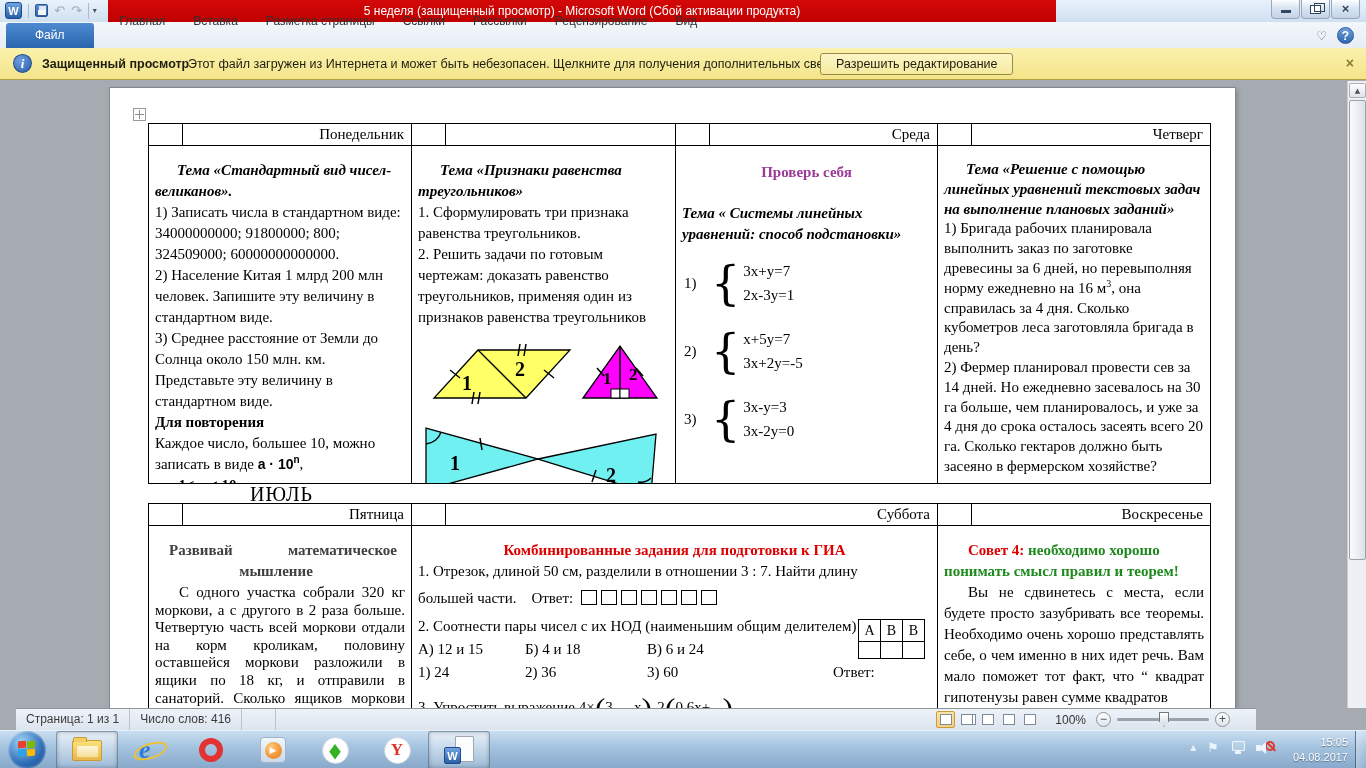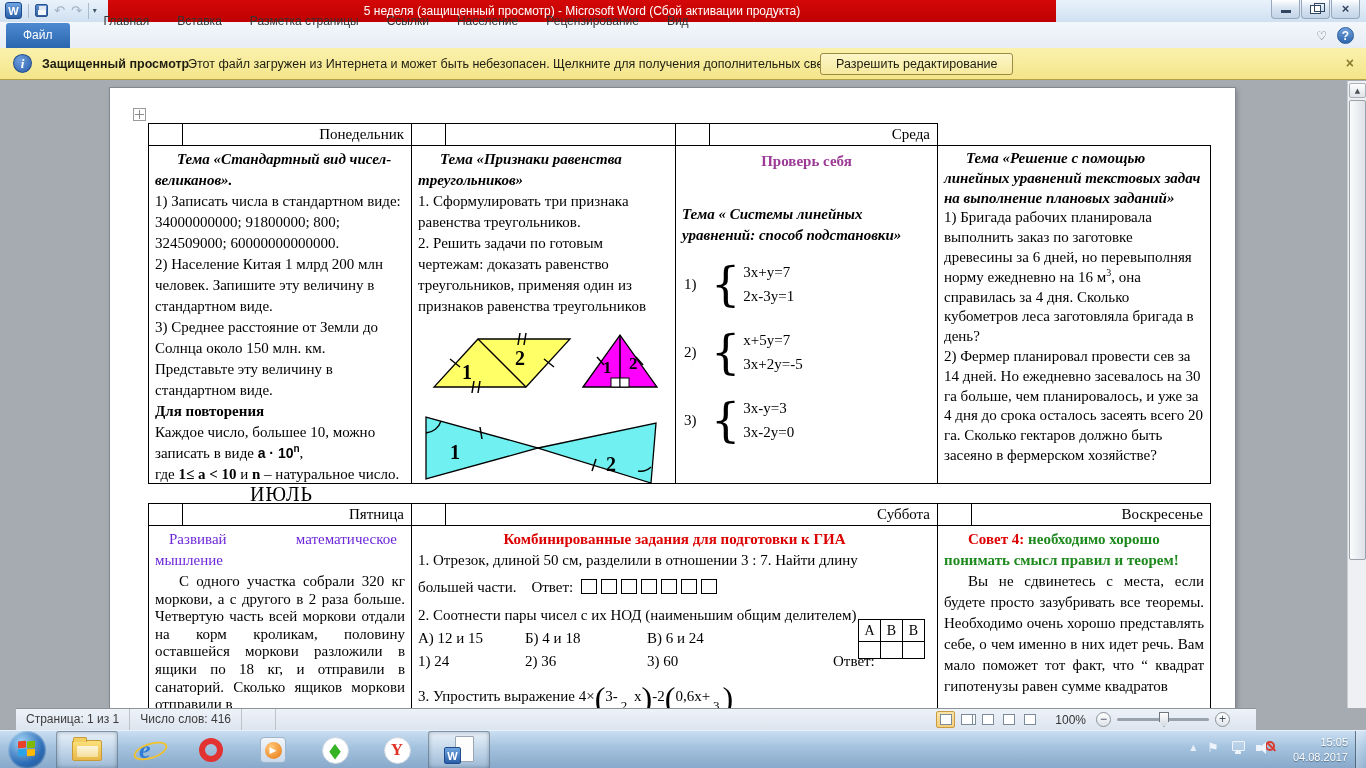--- a/index.html
+++ b/index.html
@@ -22,61 +22,61 @@
   .winbtn{width:29px;height:19px;border:1px solid #98a8ba;border-top:none;background:linear-gradient(#fdfeff,#d8e4f2 45%,#c3d4e8);border-radius:0 0 4px 4px;position:relative;cursor:default}
   .wb-min::before{content:"";position:absolute;left:9px;bottom:5px;width:10px;height:3px;background:#30455e}
   .wb-res::before{content:"";position:absolute;left:8px;top:5px;width:9px;height:7px;border:1.5px solid #30455e;background:#fff}
   .wb-res::after{content:"";position:absolute;left:12px;top:3px;width:9px;height:7px;border:1.5px solid #30455e}
   .wb-close{color:#30455e;font-weight:bold;font-size:13px;text-align:center;line-height:17px}
 
   
   .tabrow{position:absolute;left:0;top:22px;width:1366px;height:26px;background:linear-gradient(#f3f7fb,#e7edf5)}
   .tabs{position:absolute;left:6px;bottom:0;display:flex;align-items:flex-end}
   .tab{font-size:12px;color:#333;padding:5px 14px 20px;cursor:default}
-  .tab-file{background:linear-gradient(#4d8ad0,#2a66ae);color:#fff;border-radius:3px 3px 0 0;padding:5px 17px 6px;margin-right:20px}
+  .tab-file{background:linear-gradient(#4d8ad0,#2a66ae);color:#fff;border-radius:3px 3px 0 0;padding:5px 29px 6px;margin-right:12px}
   .ribright{position:absolute;right:12px;top:5px;display:flex;align-items:center;gap:10px}
   .heart{color:#5a6b7d;font-size:12px}
   .helpbtn{width:17px;height:17px;border-radius:50%;background:linear-gradient(#6fa0dc,#2f66ad);color:#fff;font-weight:bold;font-size:12px;text-align:center;line-height:17px;border:1px solid #2a5a9a}
 
   
   .banner{position:absolute;left:0;top:48px;width:1366px;height:32px;background:linear-gradient(#faf1ad,#f4e58a);border-bottom:1px solid #b3a045}
   .b-icon{position:absolute;left:13px;top:6px;width:19px;height:19px;border-radius:50% 50% 50% 50%/46% 46% 54% 54%;background:radial-gradient(circle at 35% 30%,#6d9ede,#2a5da8);border:1px solid #1f4c8f;color:#fff;font-family:"Liberation Serif",serif;font-style:italic;font-weight:bold;font-size:13px;text-align:center;line-height:18px}
   .b-label{position:absolute;left:42px;top:9px;font-weight:bold;font-size:12.5px;color:#1e1e10}
   .b-msg{position:absolute;left:188px;top:9px;font-size:12.5px;color:#1e1e10}
   .b-btn{position:absolute;left:820px;top:5px;height:22px;padding:0 15px;border:1px solid #9c8b45;border-radius:3px;background:linear-gradient(#fcf6c8,#f6ea9e);font-size:12.5px;color:#1e1e10;line-height:20px;cursor:default}
   .b-close{position:absolute;right:12px;top:7px;color:#8a7a2e;font-weight:bold;font-size:14px;line-height:16px;cursor:default}
 
   
   .workspace{position:absolute;left:0;top:81px;width:1366px;height:627px;background:#a6abb2;overflow:hidden}
   .page{position:absolute;left:110px;top:7px;width:1125px;height:620px;background:#fff;box-shadow:0 0 0 1px #83878e,2px 2px 5px rgba(0,0,0,.25);font-family:"Liberation Serif","DejaVu Serif",serif;color:#000}
   .movehandle{position:absolute;left:23px;top:20px;width:13px;height:13px;border:1px solid #9a9a9a;background:
       linear-gradient(#8a8a8a,#8a8a8a) center/9px 1px no-repeat,
       linear-gradient(#8a8a8a,#8a8a8a) center/1px 9px no-repeat,#fff}
-  .cell{position:absolute;border:1px solid #000;background:#fff;font-size:15px;line-height:21px;padding:3px 6px;overflow:hidden}
+  .cell{position:absolute;border:1px solid #000;background:#fff;font-size:15px;line-height:21px;padding:14px 6px;overflow:hidden}
   .hdrcell{padding:0 4px 0 0}
   .daylabel{display:block;text-align:right;font-size:15px;line-height:21px;padding-right:3px}
   .datebox{position:absolute;left:-1px;top:-1px;width:35px;height:27px;border:1px solid #000;background:#fff}
   .theme{font-weight:bold;font-style:italic;text-indent:22px}
   .theme2{font-weight:bold;font-style:italic}
   .b{font-weight:bold}
   .month{position:absolute;left:140px;top:395px;font-size:20px;letter-spacing:1px}
   .fsans{font-family:"Liberation Sans",sans-serif;font-weight:bold;font-size:14px}
   sup{font-size:10px;vertical-align:super;line-height:0}
 
   
   .checkself{text-align:center;font-weight:bold;color:#9c3a96;margin-top:2px}
   .sys{display:flex;align-items:center;margin:0 0 20px 2px}
   .sysno{width:27px;font-size:15px}
   .brace{font-size:46px;font-weight:400;line-height:46px;transform:scaleY(1.0);font-family:"DejaVu Serif",serif;margin-right:3px}
   .eqs div{line-height:24px;font-size:15px}
 
   
-  .fri-title{color:#6d28d9;font-weight:normal}
+  .fri-title{color:#404040;font-weight:bold}
   .fr1{display:flex;justify-content:space-between;padding:0 8px 0 14px}
-  .fr2{text-align:left;padding-right:8px}
+  .fr2{text-align:center;padding-right:8px}
   .just{text-align:justify}
   .indent{text-indent:24px}
   .advice-red{color:#dd0000;font-weight:bold}
   .advice-green{color:#1e8a1e;font-weight:bold}
 
   
   .sat-title{text-align:center;color:#dd0000;font-weight:bold}
   .abox{display:inline-block;width:16px;height:15px;border:1px solid #000;margin-right:4px;vertical-align:-2px;background:#fff}
   .ansrow{margin-top:6px;white-space:nowrap}
   .optrow{display:flex;margin-top:2px}
@@ -173,21 +173,21 @@
     </div>
   </div>
 
   <div class="tabrow">
     <div class="tabs">
       <span class="tab tab-file">Файл</span>
       <span class="tab">Главная</span>
       <span class="tab">Вставка</span>
       <span class="tab">Разметка страницы</span>
       <span class="tab">Ссылки</span>
-      <span class="tab">Население</span>
+      <span class="tab">Рассылки</span>
       <span class="tab">Рецензирование</span>
       <span class="tab">Вид</span>
     </div>
     <div class="ribright">
       <span class="heart glyph">♡</span>
       <span class="helpbtn">?</span>
     </div>
   </div>
 
   <div class="banner">
@@ -206,20 +206,24 @@
         <span class="datebox"></span>
         <span class="daylabel">Понедельник</span>
       </div>
       <div class="cell hdrcell" style="left:301px;top:35px;width:265px;height:23px">
         <span class="datebox"></span>
         <span class="daylabel"></span>
       </div>
       <div class="cell hdrcell" style="left:565px;top:35px;width:263px;height:23px">
         <span class="datebox"></span>
         <span class="daylabel">Среда</span>
+      </div>
+      <div class="cell hdrcell" style="left:827px;top:35px;width:274px;height:23px">
+        <span class="datebox"></span>
+        <span class="daylabel">Четверг</span>
       </div>
 
       <div class="cell" style="left:38px;top:57px;width:264px;height:339px">
         <p class="theme"><span>Тема «Стандартный вид чисел-великанов».</span></p>
         <p><span>1) Записать числа в стандартном виде: 34000000000; 91800000; 800; 324509000; 60000000000000.</span></p>
         <p><span>2) Население Китая 1 млрд 200 млн человек. Запишите эту величину в стандартном виде.</span></p>
         <p><span>3) Среднее расстояние от Земли до Солнца около 150 млн. км. Представьте эту величину в стандартном виде.</span></p>
         <p class="b"><span>Для повторения</span></p>
         <p>
           <span>Каждое число, большее 10, можно записать в виде </span><span class="fsans"><span>a · 10</span><sup>n</sup></span><span>,</span><br>
@@ -259,21 +263,21 @@
           <path d="M218,146 A15,15 0 0 0 231,142" fill="none" stroke="#000" stroke-width="1.3"></path>
           <line x1="60" y1="102" x2="62" y2="114" stroke="#000" stroke-width="1.5"></line>
           <line x1="172" y1="146" x2="176" y2="134" stroke="#000" stroke-width="1.5"></line>
           <text x="30" y="134" font-size="20" font-weight="bold" font-family="Liberation Serif,serif">1</text>
           <text x="186" y="146" font-size="20" font-weight="bold" font-family="Liberation Serif,serif">2</text>
         </svg>
       </div>
 
       <div class="cell" style="left:565px;top:57px;width:263px;height:339px">
         <p class="checkself"><span>Проверь себя</span></p>
-        <p class="theme2" style="margin-top:32px"><span>Тема « Системы линейных уравнений: способ подстановки»</span></p>
+        <p class="theme2" style="margin-top:20px"><span>Тема « Системы линейных уравнений: способ подстановки»</span></p>
         <div class="sys" style="margin-top:14px">
           <span class="sysno">1)</span>
           <span class="brace">{</span>
           <span class="eqs">
               <div>3x+y=7</div>
               <div>2x-3y=1</div>
             </span>
         </div>
         <div class="sys">
           <span class="sysno">2)</span>

